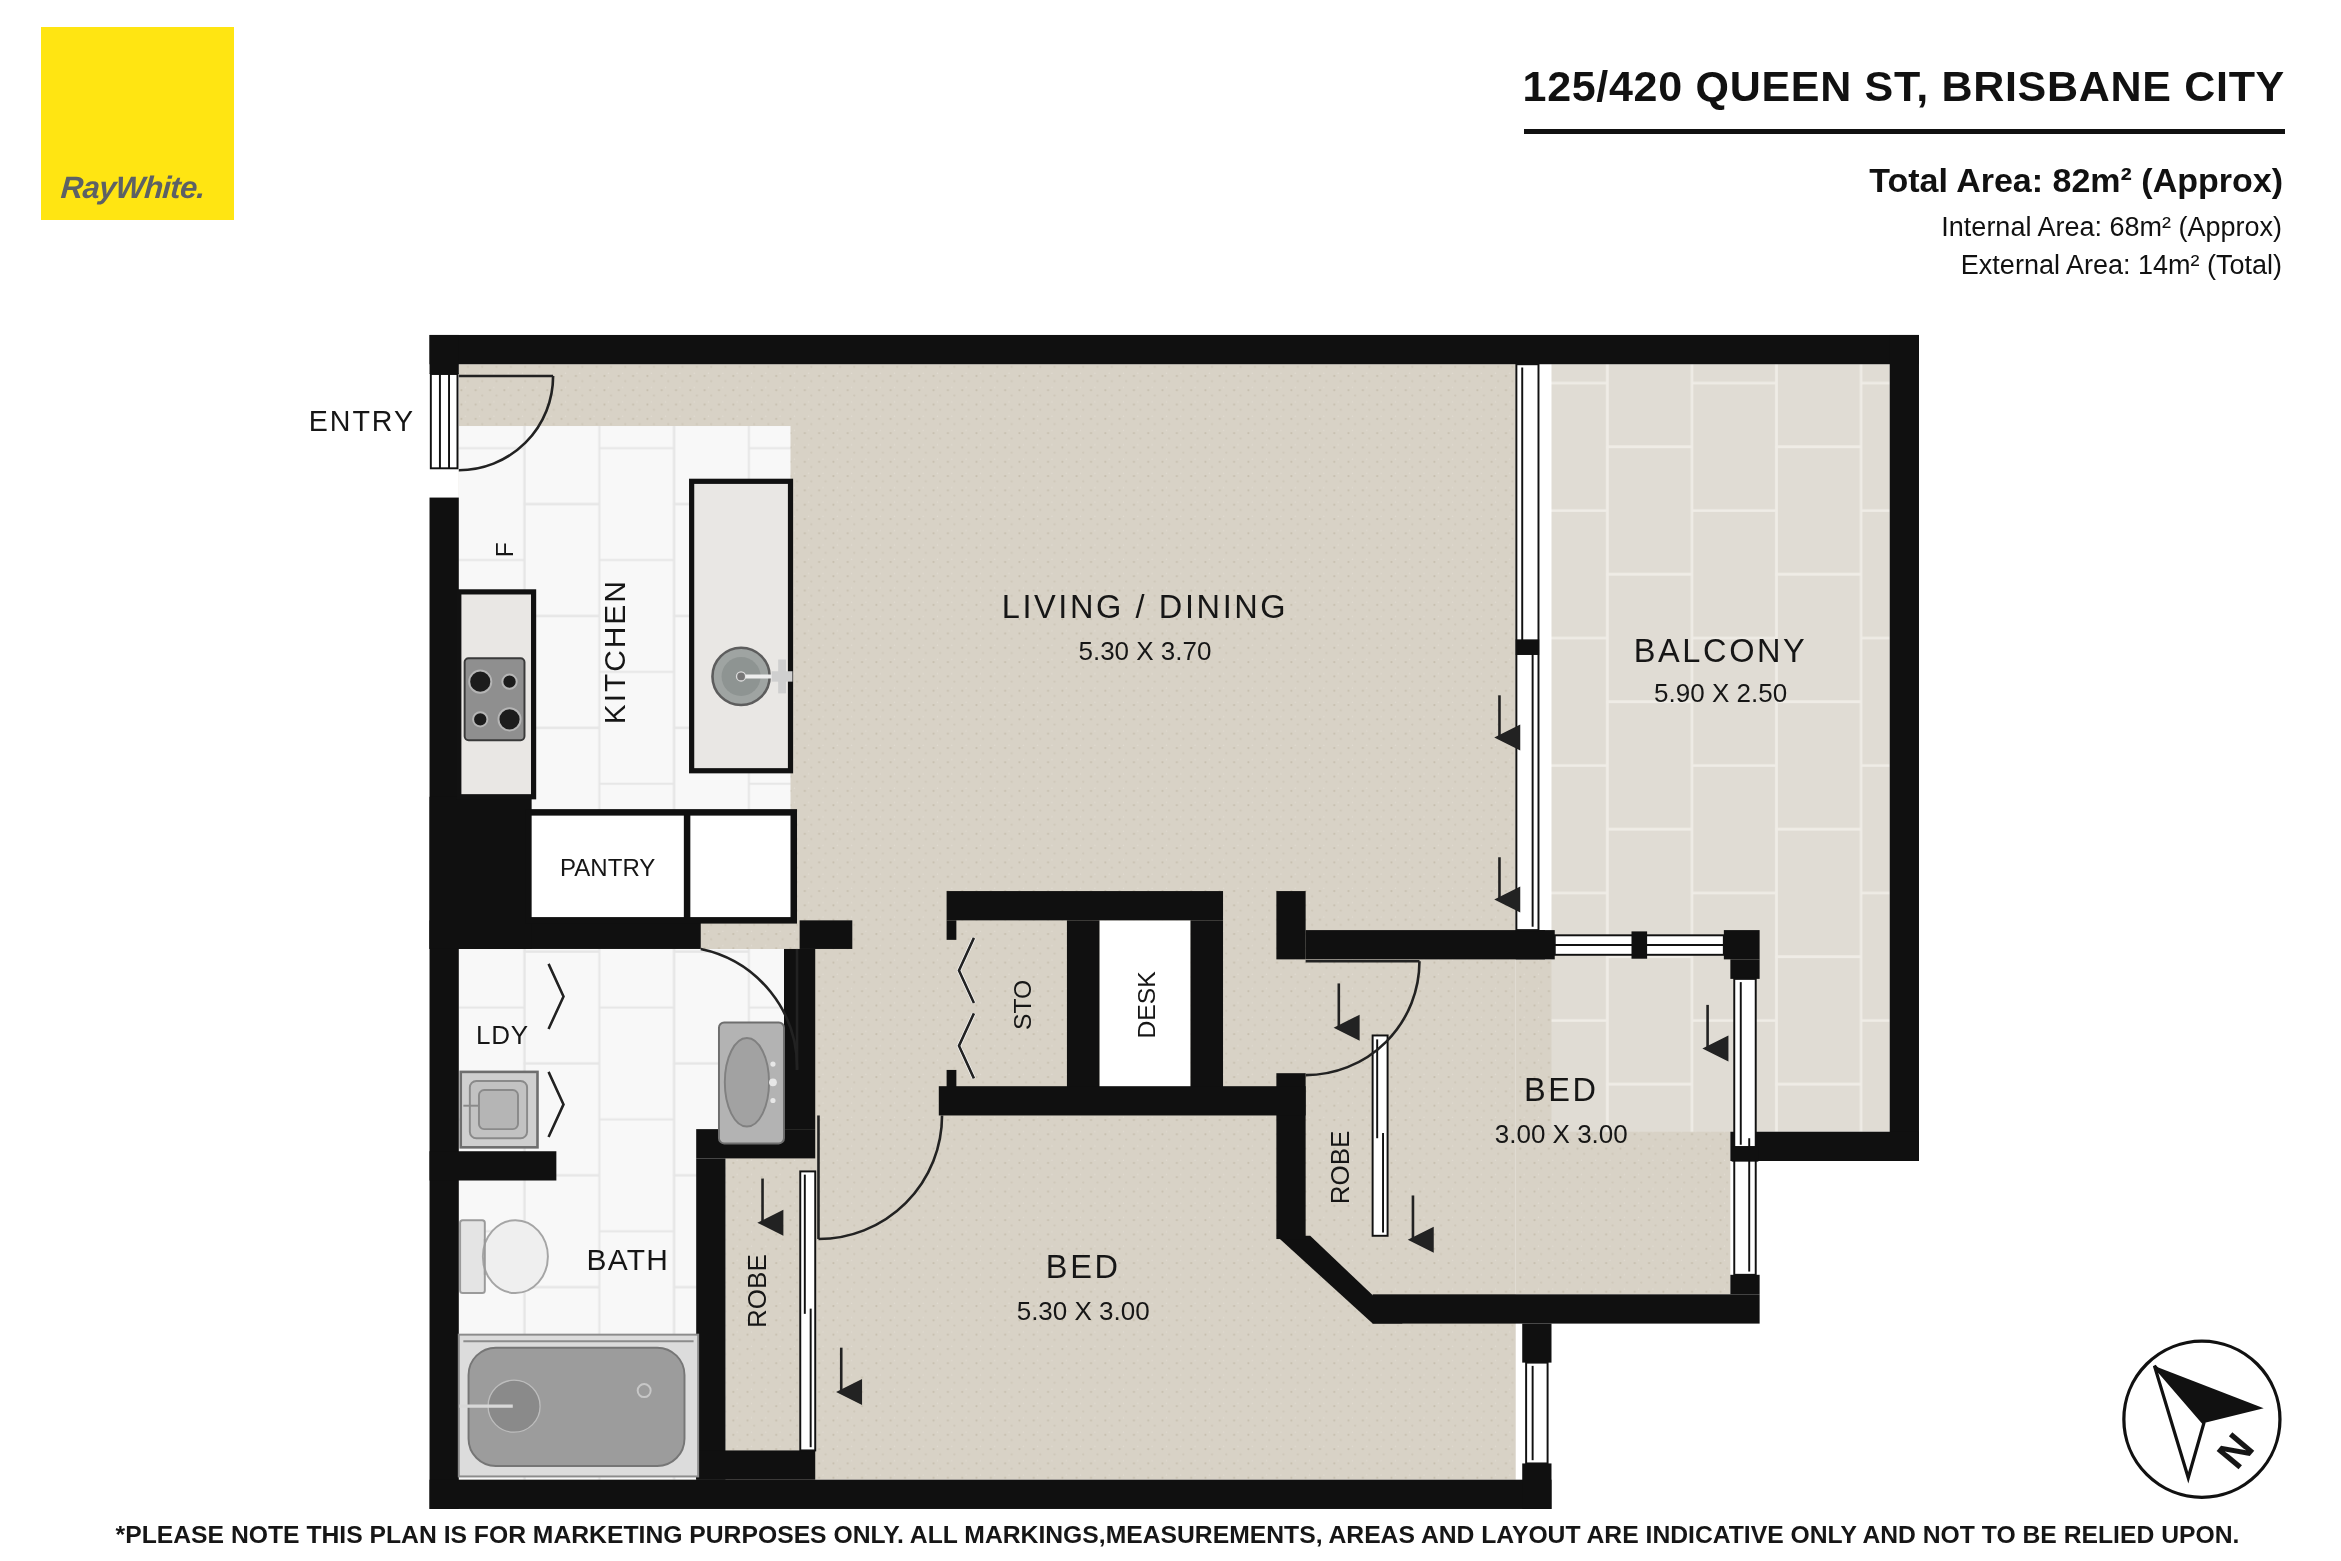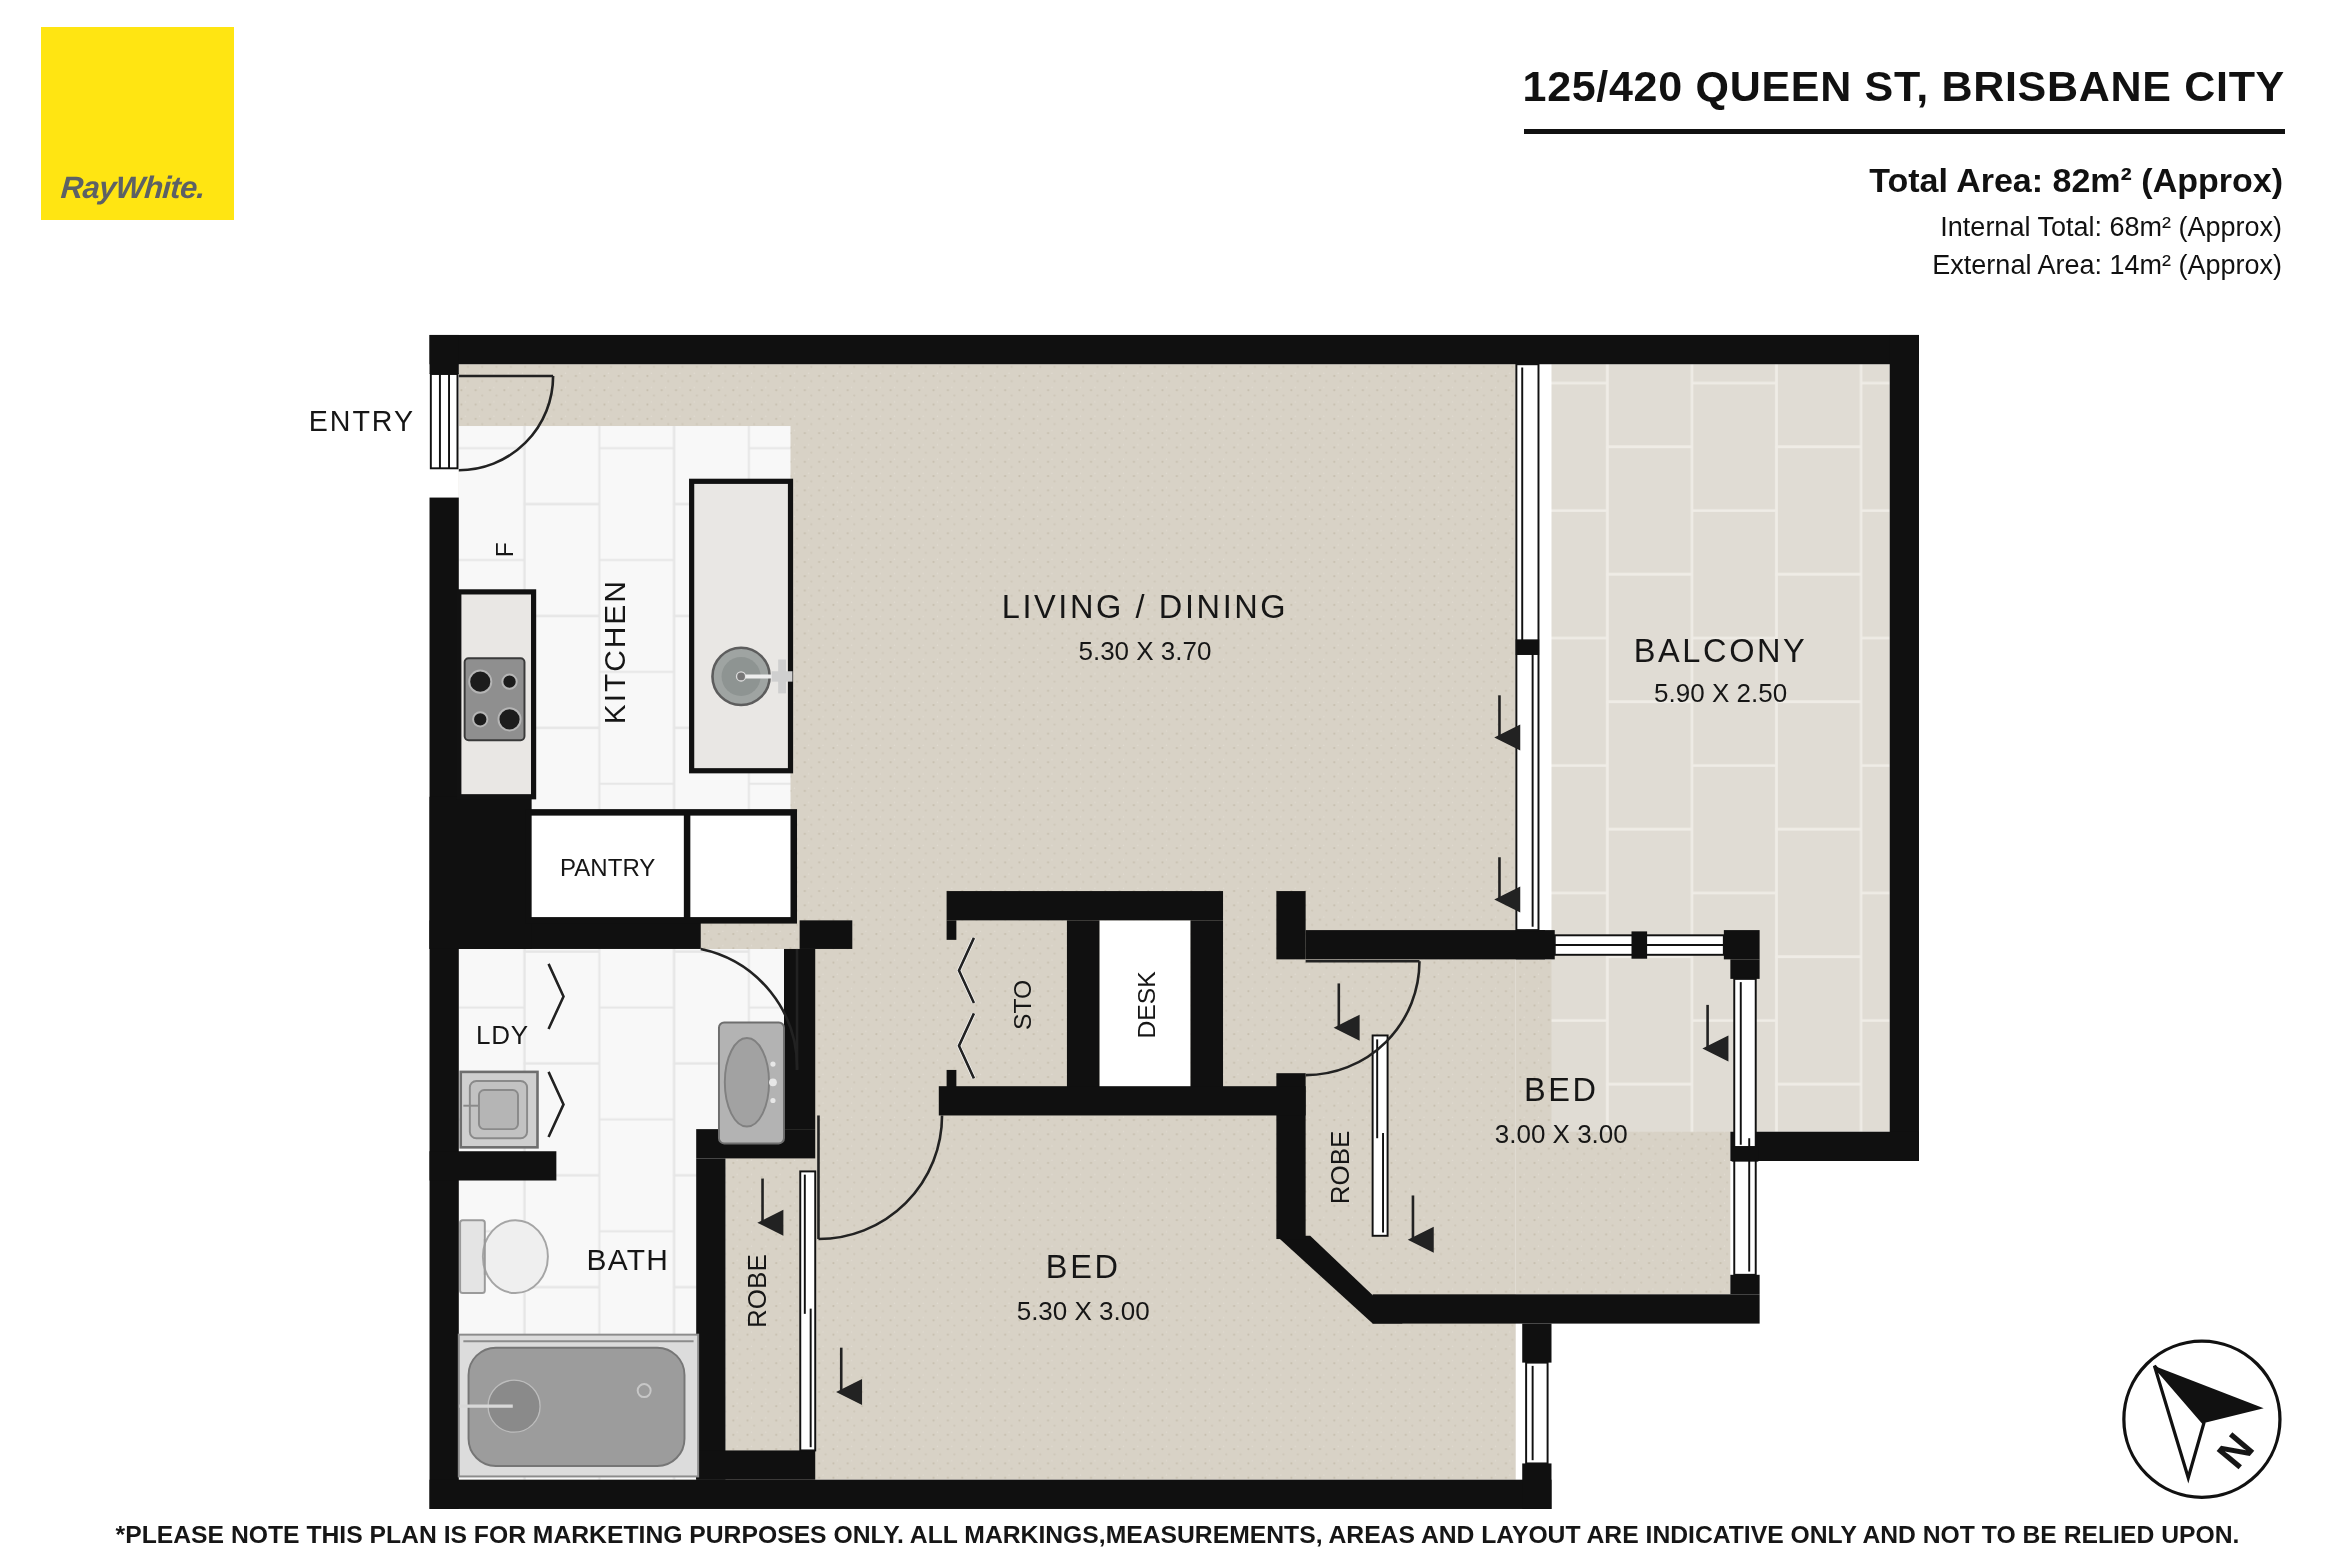--- a/index.html
+++ b/index.html
@@ -20,22 +20,22 @@
 
 <div id="stage">
 
   <div id="logo">
     <span>RayWhite.</span>
   </div>
 
   <div id="addr" class="hdr">125/420 QUEEN ST, BRISBANE CITY</div>
   <div id="rule"></div>
   <div id="total" class="hdr">Total Area: 82m² (Approx)</div>
-  <div id="internal" class="hdr">Internal Total: 68m² (Approx)</div>
-  <div id="external" class="hdr">External Area: 14m² (Approx)</div>
+  <div id="internal" class="hdr">Internal Area: 68m² (Approx)</div>
+  <div id="external" class="hdr">External Area: 14m² (Total)</div>
 
   <svg width="2342" height="1561" viewBox="0 0 3600 2400" style="position:absolute;left:0;top:0;">
     <defs>
       <pattern id="carpet" width="22" height="22" patternUnits="userSpaceOnUse">
         <rect width="22" height="22" fill="#D8D2C6"></rect>
         <circle cx="5" cy="6" r="1.7" fill="#C7BFAF"></circle>
         <circle cx="15" cy="14" r="1.7" fill="#CEC7B8"></circle>
         <circle cx="11" cy="2" r="1.2" fill="#E2DCD2"></circle>
       </pattern>
       <pattern id="tileK" width="230" height="172" patternUnits="userSpaceOnUse">

